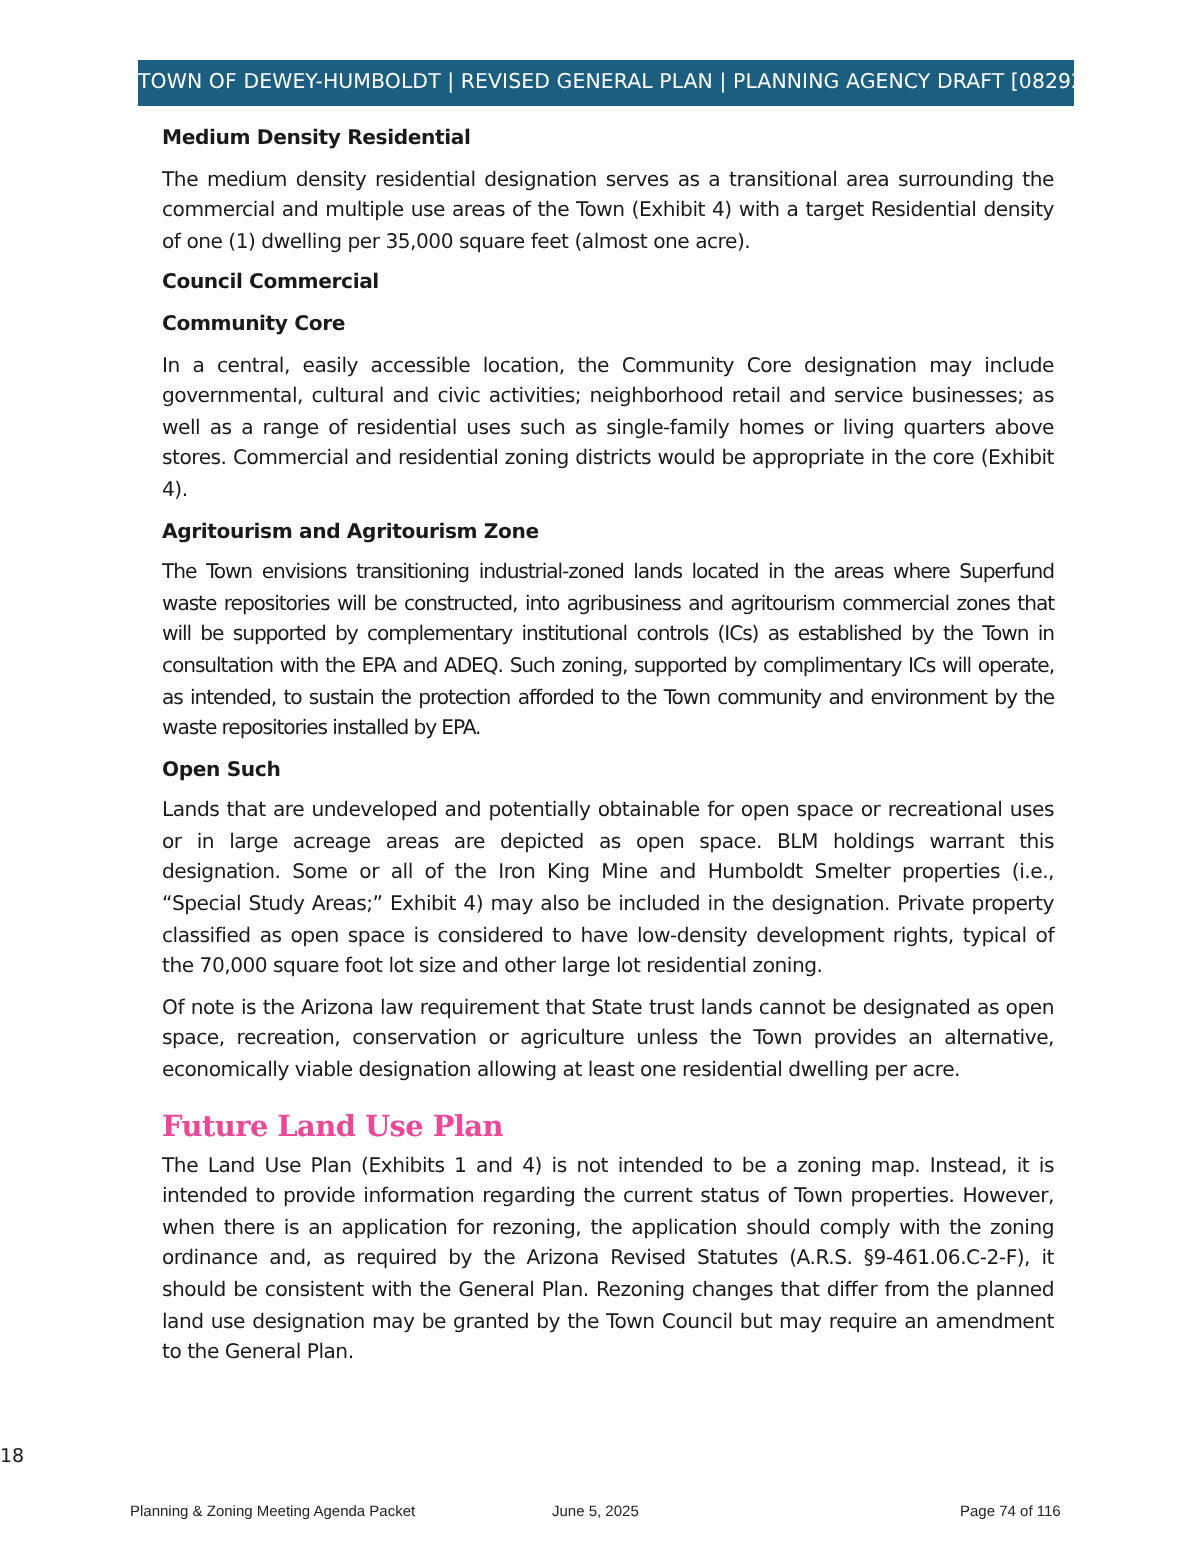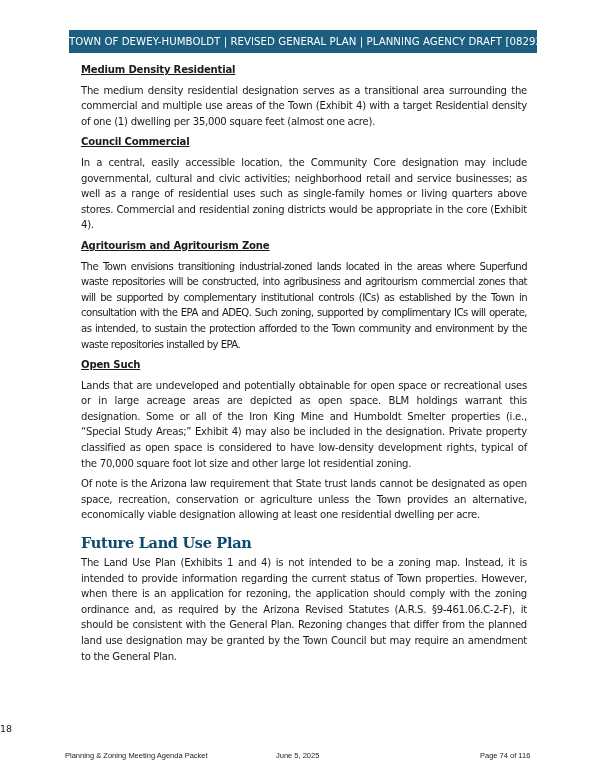--- a/index.html
+++ b/index.html
@@ -1,24 +1,24 @@
 <!DOCTYPE html>
 <html><head>
 <meta charset="utf-8">
 <style>
   html, body { margin:0; padding:0; background:#ffffff; }
   body { width:601px; height:782px; position:relative; overflow:hidden; font-family:"Liberation Sans", sans-serif; color:#1a1a1a; }
   .page { position:absolute; left:0; top:0; width:601px; height:782px; background:#fff; }
   .header-bar { position:absolute; left:69px; top:30px; width:468px; height:23px; background:#1b5e80; color:#ffffff; font-family:"DejaVu Sans", sans-serif; font-size:10.2px; line-height:23px; text-align:center; letter-spacing:0.05px; white-space:nowrap; }
   .content { position:absolute; left:81px; top:62px; width:446px; font-family:"DejaVu Sans", sans-serif; font-size:10.1px; line-height:15.6px; color:#1a1a1a; }
-  .h3 { font-weight:bold; text-decoration:underline; margin:0 0 5px 0; font-size:10.1px; letter-spacing:-0.2px; }
+  .h3 { font-weight:bold; margin:0 0 5px 0; font-size:10.1px; letter-spacing:-0.2px; }
   .p { margin:0 0 5px 0; text-align:justify; letter-spacing:-0.25px; }
   .p.tight { letter-spacing:-0.55px; }
   .sec { margin-bottom:2px; }
-  .h2 { font-family:"DejaVu Serif", serif; font-weight:bold; font-size:14.5px; line-height:20px; margin:10px 0 2px 0; color:#0c4a6e; letter-spacing:-0.3px; }
+  .h2 { font-family:"DejaVu Serif", serif; font-weight:bold; font-size:14.5px; line-height:20px; margin:10px 0 2px 0; color:#ec4899; letter-spacing:-0.3px; }
   .page-number { position:absolute; left:0; width:601px; top:723px; font-family:"DejaVu Sans", sans-serif; font-size:9.5px; color:#1a1a1a; }
   .footer { position:absolute; top:751px; font-family:"Liberation Sans", sans-serif; font-size:7.5px; color:#222; white-space:nowrap; }
   .footer.left { left:65px; }
   .footer.mid { left:276px; }
   .footer.right { left:480px; }
 </style>
 </head>
 <body>
 
 <div class="page">
@@ -30,20 +30,21 @@
     <div class="sec">
       <div class="h3">Medium Density Residential</div>
       <div class="p">The medium density residential designation serves as a transitional area surrounding the commercial and multiple use areas of the Town (Exhibit 4) with a target Residential density of one (1) dwelling per 35,000 square feet (almost one acre).</div>
     </div>
 
     <div class="sec">
       <div class="h3">Council Commercial</div>
     </div>
 
     <div class="sec">
+      <div class="h3">Community Core</div>
       <div class="p">In a central, easily accessible location, the Community Core designation may include governmental, cultural and civic activities; neighborhood retail and service businesses; as well as a range of residential uses such as single-family homes or living quarters above stores. Commercial and residential zoning districts would be appropriate in the core (Exhibit 4).</div>
     </div>
 
     <div class="sec">
       <div class="h3">Agritourism and Agritourism Zone</div>
       <div class="p tight">The Town envisions transitioning industrial-zoned lands located in the areas where Superfund waste repositories will be constructed, into agribusiness and agritourism commercial zones that will be supported by complementary institutional controls (ICs) as established by the Town in consultation with the EPA and ADEQ. Such zoning, supported by complimentary ICs will operate, as intended, to sustain the protection afforded to the Town community and environment by the waste repositories installed by EPA.</div>
     </div>
 
     <div class="sec">
       <div class="h3">Open Such</div>

